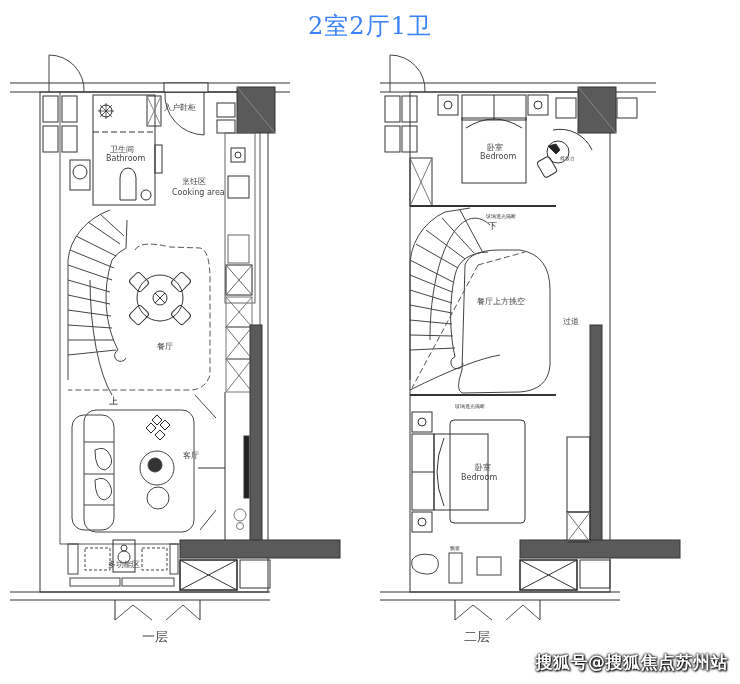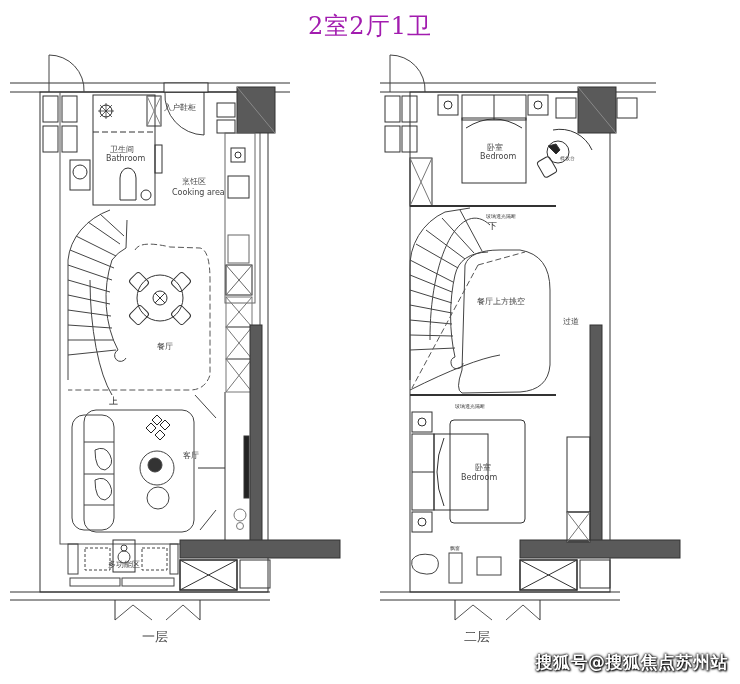--- a/index.html
+++ b/index.html
@@ -1,17 +1,17 @@
 <!DOCTYPE html>
 <html><head>
 <meta charset="utf-8">
 <style>
   html, body { margin: 0; padding: 0; background: #ffffff; }
   body { width: 740px; height: 684px; position: relative; overflow: hidden; font-family: "DejaVu Serif", serif; }
-  .title { position: absolute; left: 0; width: 740px; top: 10px; text-align: center; font-size: 24px; color: #a21caf; font-family: "DejaVu Serif", serif; letter-spacing: 1px; }
+  .title { position: absolute; left: 0; width: 740px; top: 10px; text-align: center; font-size: 24px; color: #3b82f6; font-family: "DejaVu Serif", serif; letter-spacing: 1px; }
   .plan { position: absolute; top: 0; left: 0; }
   .floor-label { position: absolute; font-size: 13px; color: #444; font-family: "DejaVu Sans", sans-serif; }
   .watermark { position: absolute; right: 12px; bottom: 10px; font-size: 17px; color: #fff; font-family: "DejaVu Sans", sans-serif; text-shadow: 0 0 2px #000, 0 0 3px #000, 1px 1px 2px #000; font-weight: bold; letter-spacing: 0.5px; margin-top: 48px; }
   svg text { font-family: "DejaVu Sans", sans-serif; }
 </style>
 </head>
 <body>
 
 <div class="title">2室2厅1卫</div>
 

